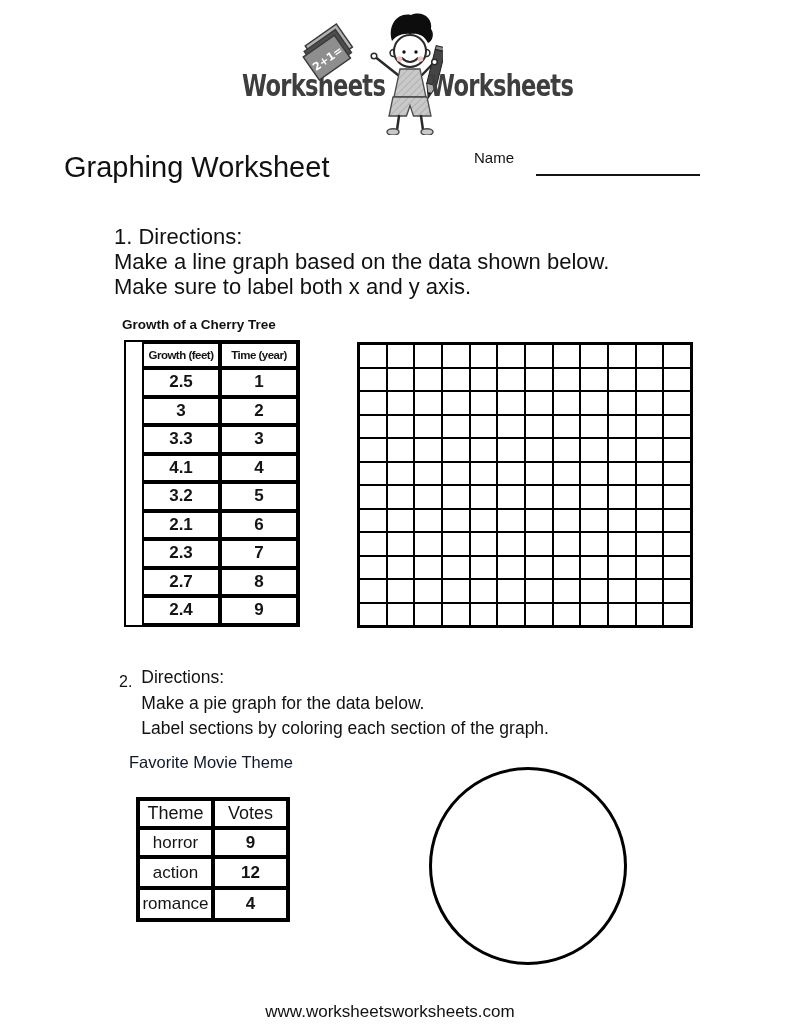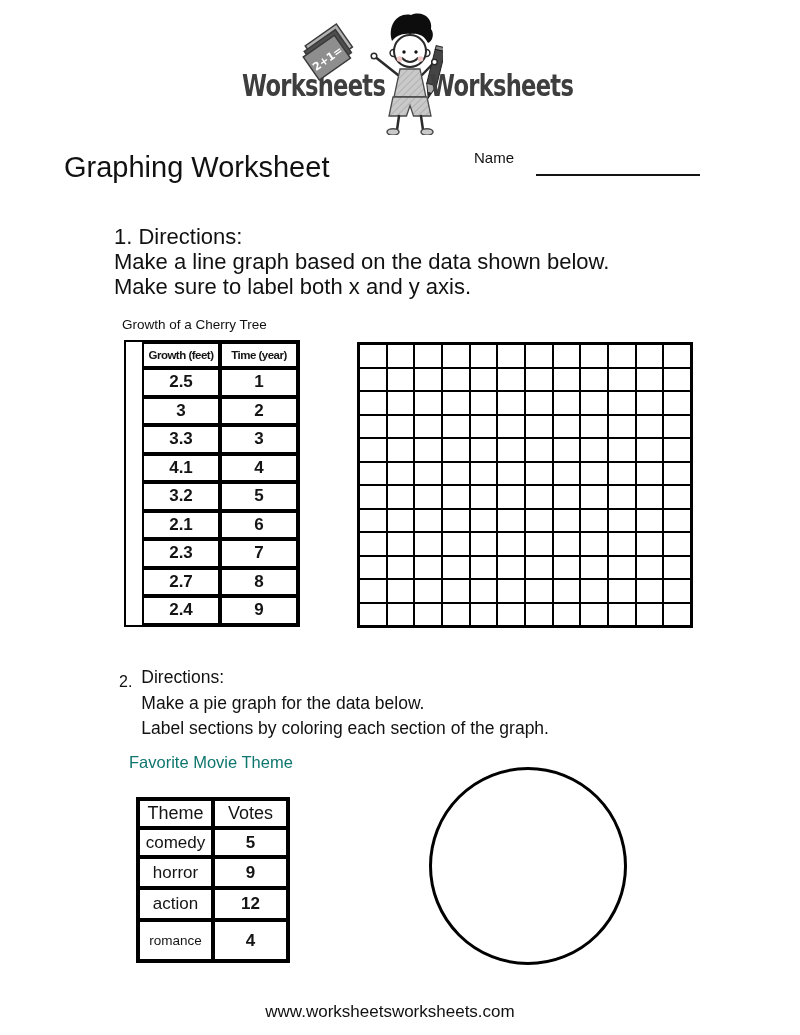--- a/index.html
+++ b/index.html
@@ -26,26 +26,26 @@
   
   .directions1 { position:absolute; left:114px; top:224px; font-size:22px; line-height:25px; color:#111; }
   .directions2 { position:absolute; left:119px; top:665px; font-size:17.5px; line-height:25.5px; color:#111; display:flex; }
   .d2num { font-size:16px; margin-top:4px; margin-right:9px; }
 
   
   table.wk { border-collapse:separate; border-spacing:0; border:2px solid #000; position:absolute; background:#fff; }
   table.wk th, table.wk td { border:2px solid #000; text-align:center; padding:0; white-space:nowrap; vertical-align:middle; }
 
   .t1 { left:124px; top:340px;padding-left:16px; }
-  .t1-title { position:absolute; left:122px; top:317px; font-size:13.5px; font-weight:normal; color:#111; }
+  .t1-title { position:absolute; left:122px; top:317px; font-size:13.5px; font-weight:bold; color:#111; }
   .t1 th { width:74px; height:22px; font-size:11.5px; font-weight:bold; letter-spacing:-0.5px; }
   .t1 td { height:24.5px; font-size:17px; font-weight:bold; width:74px; }
 
   .t2 { left:136px; top:797px; }
-  .t2-title { position:absolute; left:129px; top:753px; font-size:16.5px; color:#0f766e; }
+  .t2-title { position:absolute; left:129px; top:753px; font-size:16.5px; color:#0f172a; }
   .t2 th { width:71px; height:25px; font-size:18px; font-weight:normal; }
   .t2 td { font-size:17px; }
   .t2 td:last-child { font-weight:bold; }
   .t2 tbody tr:nth-child(1) td { height:25px; }
   .t2 tbody tr:nth-child(2) td { height:27px; }
   .t2 tbody tr:nth-child(3) td { height:28px; }
   .t2 tbody tr:nth-child(4) td { height:37px; }
   .t2 tbody tr:nth-child(4) td:first-child { font-size:13.5px; }
 
   
@@ -341,24 +341,20 @@
   <div class="t2-title">Favorite Movie Theme</div>
   <table class="wk t2">
     <thead>
       <tr>
         <th>Theme</th>
         <th>Votes</th>
       </tr>
     </thead>
     <tbody>
         <tr>
-          <td>comedy</td>
-          <td>5</td>
-        </tr>
-        <tr>
           <td>horror</td>
           <td>9</td>
         </tr>
         <tr>
           <td>action</td>
           <td>12</td>
         </tr>
         <tr>
           <td>romance</td>
           <td>4</td>

